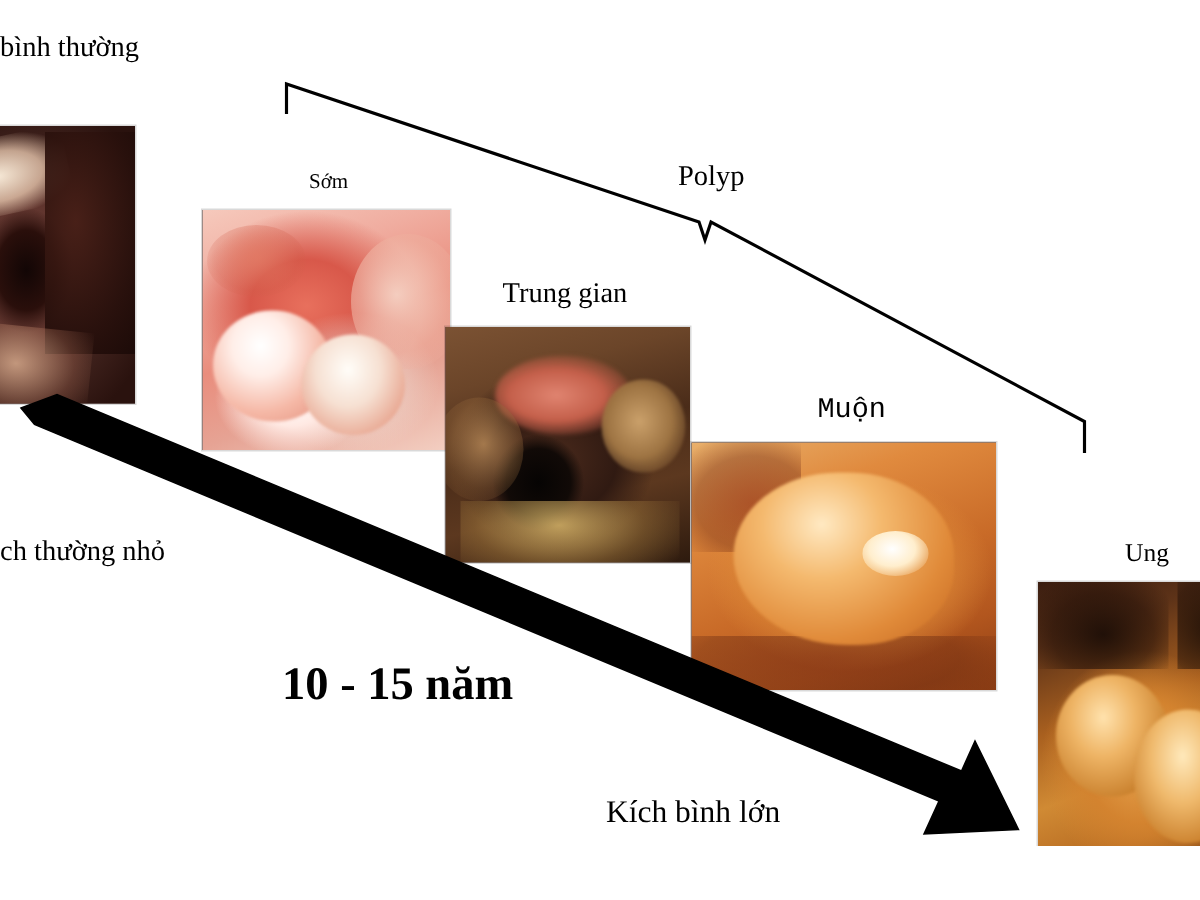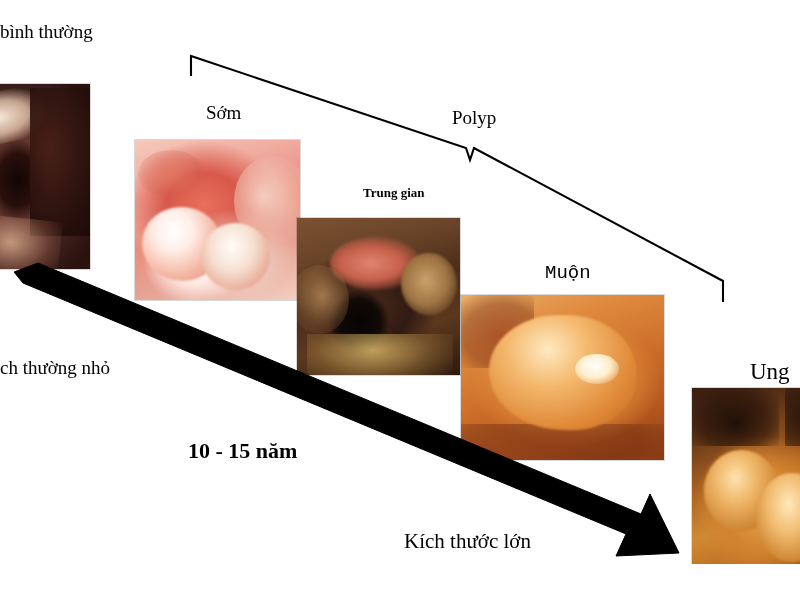--- a/index.html
+++ b/index.html
@@ -279,22 +279,22 @@
       <path d="M 191 76 L 191 56 L 466 148 L 470 160 L 474 148 L 723 281 L 723 302" fill="none" stroke="#000000" stroke-width="2.1" stroke-linejoin="miter" stroke-linecap="butt"></path>
     </g>
 
     <g>
       <path d="M 14 272 L 38 263 L 641 514 L 650 494 L 679 553 L 616 556 L 626 534 L 23 283 Z" fill="#000000" stroke="#000000" stroke-width="1"></path>
     </g>
   </svg>
 
   <div id="labels">
       <div class="label" style="left: 0px; top: 22px; font-size: 19px;">bình thường</div>
-      <div class="label" style="left: 206px; top: 103px; font-size: 19px;">Sớm</div>
+      <div class="label" style="left: 206px; top: 115px; font-size: 14px;">Sớm</div>
       <div class="label" style="left: 452px; top: 108px; font-size: 19px;">Polyp</div>
-      <div class="label" style="left: 363px; top: 186px; font-size: 13px; font-weight: bold;">Trung gian</div>
+      <div class="label" style="left: 335px; top: 186px; font-size: 19px;">Trung gian</div>
       <div class="label" style="left: 545px; top: 264px; font-size: 19px; font-family: Liberation Mono, monospace;">Muộn</div>
-      <div class="label" style="left: 750px; top: 360px; font-size: 23px;">Ung</div>
+      <div class="label" style="left: 750px; top: 360px; font-size: 17px;">Ung</div>
       <div class="label" style="left: 0px; top: 358px; font-size: 19px;">ch thường nhỏ</div>
-      <div class="label" style="left: 188px; top: 440px; font-size: 22px; font-weight: 700;">10 - 15 năm</div>
-      <div class="label" style="left: 404px; top: 531px; font-size: 21px;">Kích thước lớn</div>
+      <div class="label" style="left: 188px; top: 440px; font-size: 31px; font-weight: 700;">10 - 15 năm</div>
+      <div class="label" style="left: 404px; top: 531px; font-size: 21px;">Kích bình lớn</div>
     </div>
 </div>
 
 </body></html>

